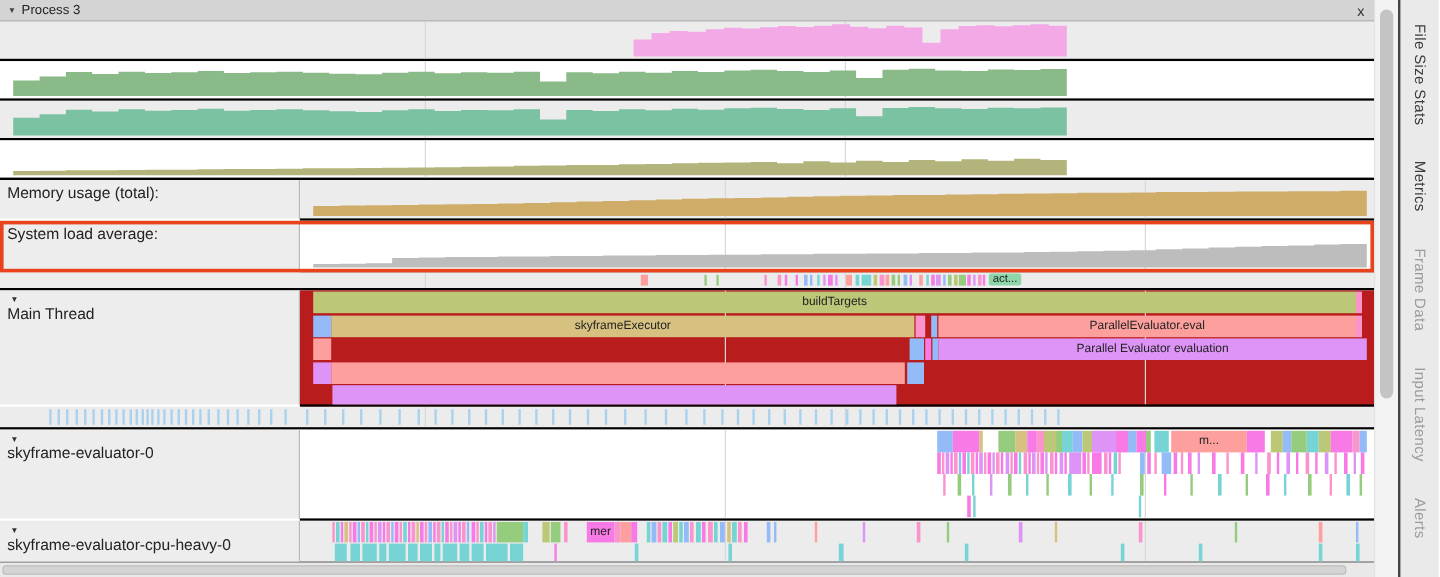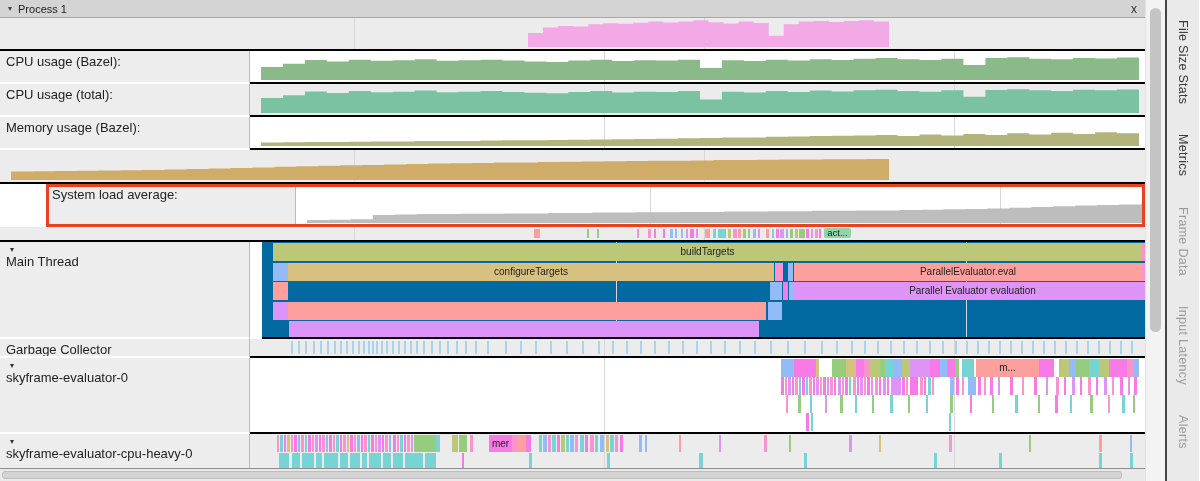--- a/index.html
+++ b/index.html
@@ -39,73 +39,71 @@
   .tab{writing-mode:vertical-rl;font-size:12.5px;color:#9b9b9b;letter-spacing:.3px;
     cursor:pointer;white-space:nowrap;}
   .tab.active{color:#3a3a3a;}
 </style>
 </head>
 <body>
 
 <div class="trace-panel">
   <div class="panel-header">
     <span class="tri">▾</span>
-    <span>Process 1</span>
+    <span>Process 3</span>
     <span class="close">x</span>
   </div>
   <div id="rows">
       <div class="t-row" style="height: 33px;">
         <div class="chart-cell" style="background: rgb(236, 236, 236);">
           <div class="gridline" style="left: 354px;"></div>
           <div class="gridline" style="left: 704px;"></div>
           <svg width="894" height="31" class="counter-svg">
             <path d="M528,29 L528.0,15.0 L543.0,15.0 L543.0,9.6 L558.1,9.6 L558.1,7.9 L573.1,7.9 L573.1,8.5 L588.2,8.5 L588.2,6.3 L603.2,6.3 L603.2,5.2 L618.3,5.2 L618.3,5.8 L633.3,5.8 L633.3,4.7 L648.3,4.7 L648.3,3.6 L663.4,3.6 L663.4,4.4 L678.4,4.4 L678.4,3.4 L693.5,3.4 L693.5,2.3 L708.5,2.3 L708.5,4.2 L723.5,4.2 L723.5,5.5 L738.6,5.5 L738.6,3.4 L753.6,3.4 L753.6,5.0 L768.7,5.0 L768.7,17.7 L783.7,17.7 L783.7,6.3 L798.8,6.3 L798.8,3.6 L813.8,3.6 L813.8,3.1 L828.8,3.1 L828.8,3.9 L843.9,3.9 L843.9,3.1 L858.9,3.1 L858.9,2.3 L874.0,2.3 L874.0,3.4 L889.0,3.4 L889,29 Z" fill="#f2a9e6"></path>
           </svg>
         </div>
       </div>
       <div class="t-row" style="height: 33px;">
-        <div class="label-cell" style="padding-left: 6px;"><div class="lbl" style="display: inline;">CPU usage (Bazel):</div></div>
         <div class="chart-cell" style="background: rgb(255, 255, 255);">
           <div class="gridline" style="left: 354px;"></div>
           <div class="gridline" style="left: 704px;"></div>
           <svg width="894" height="31" class="counter-svg">
             <path d="M11,29 L11.0,16.0 L33.0,16.0 L33.0,12.8 L54.9,12.8 L54.9,9.0 L76.8,9.0 L76.8,10.6 L98.8,10.6 L98.8,8.8 L120.8,8.8 L120.8,9.8 L142.7,9.8 L142.7,9.3 L164.7,9.3 L164.7,8.2 L186.6,8.2 L186.6,9.8 L208.5,9.8 L208.5,9.3 L230.5,9.3 L230.5,8.8 L252.4,8.8 L252.4,9.6 L274.4,9.6 L274.4,10.4 L296.3,10.4 L296.3,10.9 L318.3,10.9 L318.3,9.6 L340.3,9.6 L340.3,8.8 L362.2,8.8 L362.2,10.1 L384.1,10.1 L384.1,9.3 L406.1,9.3 L406.1,9.6 L428.1,9.6 L428.1,8.8 L450.0,8.8 L450.0,16.9 L471.9,16.9 L471.9,9.3 L493.9,9.3 L493.9,10.1 L515.8,10.1 L515.8,8.8 L537.8,8.8 L537.8,9.6 L559.8,9.6 L559.8,8.2 L581.7,8.2 L581.7,9.0 L603.6,9.0 L603.6,7.7 L625.6,7.7 L625.6,7.1 L647.5,7.1 L647.5,8.2 L669.5,8.2 L669.5,9.0 L691.4,9.0 L691.4,7.7 L713.4,7.7 L713.4,14.1 L735.4,14.1 L735.4,7.1 L757.3,7.1 L757.3,6.3 L779.3,6.3 L779.3,7.7 L801.2,7.7 L801.2,8.2 L823.1,8.2 L823.1,6.9 L845.1,6.9 L845.1,7.4 L867.0,7.4 L867.0,6.6 L889.0,6.6 L889,29 Z" fill="#8aba88"></path>
           </svg>
         </div>
       </div>
       <div class="t-row" style="height: 33px;">
-        <div class="label-cell" style="padding-left: 6px;"><div class="lbl" style="display: inline;">CPU usage (total):</div></div>
         <div class="chart-cell" style="background: rgb(236, 236, 236);">
           <div class="gridline" style="left: 354px;"></div>
           <div class="gridline" style="left: 704px;"></div>
           <svg width="894" height="31" class="counter-svg">
             <path d="M11,29 L11.0,14.1 L33.0,14.1 L33.0,11.2 L54.9,11.2 L54.9,7.4 L76.8,7.4 L76.8,9.0 L98.8,9.0 L98.8,7.1 L120.8,7.1 L120.8,8.2 L142.7,8.2 L142.7,7.7 L164.7,7.7 L164.7,6.6 L186.6,6.6 L186.6,8.2 L208.5,8.2 L208.5,7.7 L230.5,7.7 L230.5,7.1 L252.4,7.1 L252.4,7.9 L274.4,7.9 L274.4,8.8 L296.3,8.8 L296.3,9.3 L318.3,9.3 L318.3,7.9 L340.3,7.9 L340.3,7.1 L362.2,7.1 L362.2,8.5 L384.1,8.5 L384.1,7.7 L406.1,7.7 L406.1,7.9 L428.1,7.9 L428.1,7.1 L450.0,7.1 L450.0,15.5 L471.9,15.5 L471.9,7.7 L493.9,7.7 L493.9,8.5 L515.8,8.5 L515.8,7.1 L537.8,7.1 L537.8,7.9 L559.8,7.9 L559.8,6.6 L581.7,6.6 L581.7,7.4 L603.6,7.4 L603.6,6.3 L625.6,6.3 L625.6,5.8 L647.5,5.8 L647.5,6.9 L669.5,6.9 L669.5,7.7 L691.4,7.7 L691.4,6.3 L713.4,6.3 L713.4,12.8 L735.4,12.8 L735.4,6.1 L757.3,6.1 L757.3,5.2 L779.3,5.2 L779.3,6.3 L801.2,6.3 L801.2,6.9 L823.1,6.9 L823.1,5.8 L845.1,5.8 L845.1,6.3 L867.0,6.3 L867.0,5.5 L889.0,5.5 L889,29 Z" fill="#7ac2a2"></path>
           </svg>
         </div>
       </div>
       <div class="t-row" style="height: 33px;">
-        <div class="label-cell" style="padding-left: 6px;"><div class="lbl" style="display: inline;">Memory usage (Bazel):</div></div>
         <div class="chart-cell" style="background: rgb(255, 255, 255);">
           <div class="gridline" style="left: 354px;"></div>
           <div class="gridline" style="left: 704px;"></div>
           <svg width="894" height="31" class="counter-svg">
             <path d="M11,29 L11.0,25.5 L33.0,25.5 L33.0,25.2 L54.9,25.2 L54.9,24.9 L76.8,24.9 L76.8,24.9 L98.8,24.9 L98.8,24.7 L120.8,24.7 L120.8,24.4 L142.7,24.4 L142.7,24.4 L164.7,24.4 L164.7,24.1 L186.6,24.1 L186.6,23.9 L208.5,23.9 L208.5,23.9 L230.5,23.9 L230.5,23.6 L252.4,23.6 L252.4,23.3 L274.4,23.3 L274.4,23.3 L296.3,23.3 L296.3,23.1 L318.3,23.1 L318.3,22.8 L340.3,22.8 L340.3,22.5 L362.2,22.5 L362.2,22.3 L384.1,22.3 L384.1,22.0 L406.1,22.0 L406.1,21.7 L428.1,21.7 L428.1,21.2 L450.0,21.2 L450.0,20.9 L471.9,20.9 L471.9,20.6 L493.9,20.6 L493.9,20.4 L515.8,20.4 L515.8,19.8 L537.8,19.8 L537.8,19.6 L559.8,19.6 L559.8,19.0 L581.7,19.0 L581.7,18.7 L603.6,18.7 L603.6,18.5 L625.6,18.5 L625.6,17.9 L647.5,17.9 L647.5,19.0 L669.5,19.0 L669.5,17.4 L691.4,17.4 L691.4,18.5 L713.4,18.5 L713.4,16.9 L735.4,16.9 L735.4,17.9 L757.3,17.9 L757.3,16.3 L779.3,16.3 L779.3,17.4 L801.2,17.4 L801.2,15.8 L823.1,15.8 L823.1,16.9 L845.1,16.9 L845.1,15.2 L867.0,15.2 L867.0,16.3 L889.0,16.3 L889,29 Z" fill="#b2b47c"></path>
           </svg>
         </div>
       </div>
       <div class="t-row" style="height: 34px;">
+        <div class="label-cell" style="padding-left: 6px;"><div class="lbl" style="display: inline;">Memory usage (total):</div></div>
         <div class="chart-cell" style="background: rgb(236, 236, 236);">
           <div class="gridline" style="left: 354px;"></div>
           <div class="gridline" style="left: 704px;"></div>
           <svg width="894" height="32" class="counter-svg">
             <path d="M11,30 L11.0,21.6 L33.0,21.6 L33.0,21.3 L54.9,21.3 L54.9,21.0 L76.8,21.0 L76.8,20.8 L98.8,20.8 L98.8,20.5 L120.8,20.5 L120.8,20.2 L142.7,20.2 L142.7,19.9 L164.7,19.9 L164.7,19.6 L186.6,19.6 L186.6,19.1 L208.5,19.1 L208.5,18.5 L230.5,18.5 L230.5,18.0 L252.4,18.0 L252.4,17.4 L274.4,17.4 L274.4,16.8 L296.3,16.8 L296.3,16.3 L318.3,16.3 L318.3,15.7 L340.3,15.7 L340.3,15.2 L362.2,15.2 L362.2,14.9 L384.1,14.9 L384.1,14.6 L406.1,14.6 L406.1,14.0 L428.1,14.0 L428.1,13.5 L450.0,13.5 L450.0,13.2 L471.9,13.2 L471.9,12.9 L493.9,12.9 L493.9,12.6 L515.8,12.6 L515.8,12.4 L537.8,12.4 L537.8,12.1 L559.8,12.1 L559.8,11.8 L581.7,11.8 L581.7,11.5 L603.6,11.5 L603.6,11.2 L625.6,11.2 L625.6,11.0 L647.5,11.0 L647.5,10.7 L669.5,10.7 L669.5,10.7 L691.4,10.7 L691.4,10.4 L713.4,10.4 L713.4,10.1 L735.4,10.1 L735.4,10.1 L757.3,10.1 L757.3,9.8 L779.3,9.8 L779.3,9.6 L801.2,9.6 L801.2,9.6 L823.1,9.6 L823.1,9.3 L845.1,9.3 L845.1,9.3 L867.0,9.3 L867.0,9.0 L889.0,9.0 L889,30 Z" fill="#cfad69"></path>
           </svg>
         </div>
       </div>
-      <div class="t-row" style="height: 43px; margin-left: 46px;">
+      <div class="t-row" style="height: 43px;">
         <div class="label-cell" style="padding-left: 6px;"><div class="lbl" style="display: inline;">System load average:</div></div>
         <div class="chart-cell" style="background: rgb(255, 255, 255);">
           <div class="gridline" style="left: 354px;"></div>
           <div class="gridline" style="left: 704px;"></div>
           <svg width="894" height="41" class="counter-svg">
             <path d="M11,39 L11.0,36.0 L33.0,36.0 L33.0,35.7 L54.9,35.7 L54.9,35.3 L76.8,35.3 L76.8,30.9 L98.8,30.9 L98.8,30.5 L120.8,30.5 L120.8,30.1 L142.7,30.1 L142.7,30.1 L164.7,30.1 L164.7,29.8 L186.6,29.8 L186.6,29.8 L208.5,29.8 L208.5,29.4 L230.5,29.4 L230.5,29.4 L252.4,29.4 L252.4,29.0 L274.4,29.0 L274.4,29.0 L296.3,29.0 L296.3,28.6 L318.3,28.6 L318.3,28.6 L340.3,28.6 L340.3,28.3 L362.2,28.3 L362.2,28.3 L384.1,28.3 L384.1,27.9 L406.1,27.9 L406.1,27.9 L428.1,27.9 L428.1,27.5 L450.0,27.5 L450.0,27.5 L471.9,27.5 L471.9,27.2 L493.9,27.2 L493.9,27.2 L515.8,27.2 L515.8,26.8 L537.8,26.8 L537.8,26.8 L559.8,26.8 L559.8,26.4 L581.7,26.4 L581.7,26.4 L603.6,26.4 L603.6,26.1 L625.6,26.1 L625.6,25.7 L647.5,25.7 L647.5,25.3 L669.5,25.3 L669.5,24.9 L691.4,24.9 L691.4,24.6 L713.4,24.6 L713.4,23.8 L735.4,23.8 L735.4,23.1 L757.3,23.1 L757.3,22.3 L779.3,22.3 L779.3,21.6 L801.2,21.6 L801.2,20.9 L823.1,20.9 L823.1,20.5 L845.1,20.5 L845.1,19.8 L867.0,19.8 L867.0,19.4 L889.0,19.4 L889,39 Z" fill="#bdbdbd"></path>
           </svg>
         </div>
         <div class="hl-box" style="border-color: rgb(232, 67, 28);"></div>
       </div>
@@ -146,44 +144,43 @@
           <div class="tick" style="left: 799px; width: 6px; top: 2px; height: 9px; background: rgb(150, 204, 126);"></div>
           <div class="tick" style="left: 806px; width: 3px; top: 2px; height: 9px; background: rgb(248, 122, 230);"></div>
           <div class="tick" style="left: 811px; width: 2px; top: 2px; height: 9px; background: rgb(221, 148, 246);"></div>
           <div class="tick" style="left: 815px; width: 3px; top: 2px; height: 9px; background: rgb(251, 147, 204);"></div>
           <div class="tick" style="left: 819px; width: 2px; top: 2px; height: 9px; background: rgb(248, 122, 230);"></div>
           <div class="badge" style="left: 824px; width: 27px; top: 1px; height: 10px; line-height: 10px; background: rgb(142, 214, 169);">act...</div>
         </div>
       </div>
       <div class="t-row" style="height: 97px;">
         <div class="label-cell"><div class="arrow">▾</div><div class="lbl" style="display: inline;">Main Thread</div></div>
-        <div class="chart-cell" style="background: #0369a1; margin-left: 12px;">
+        <div class="chart-cell" style="background: #b91c1c;">
           <div class="gridline" style="left: 354px;"></div>
           <div class="gridline" style="left: 704px;"></div>
           <div class="bar" style="left: 11px; width: 869px; top: 1px; height: 18px; line-height: 18px; background: rgb(188, 199, 119);">buildTargets</div>
           <div class="bar" style="left: 880px; width: 5px; top: 1px; height: 18px; line-height: 18px; background: rgb(251, 147, 204);"></div>
           <div class="bar" style="left: 11px; width: 15px; top: 20.5px; height: 18px; line-height: 18px; background: rgb(146, 187, 248);"></div>
-          <div class="bar" style="left: 26px; width: 486px; top: 20.5px; height: 18px; line-height: 18px; background: rgb(214, 193, 128);">configureTargets</div>
+          <div class="bar" style="left: 26px; width: 486px; top: 20.5px; height: 18px; line-height: 18px; background: rgb(214, 193, 128);">skyframeExecutor</div>
           <div class="bar" style="left: 513px; width: 8px; top: 20.5px; height: 18px; line-height: 18px; background: rgb(251, 147, 204);"></div>
           <div class="bar" style="left: 526px; width: 5px; top: 20.5px; height: 18px; line-height: 18px; background: rgb(146, 187, 248);"></div>
           <div class="bar" style="left: 532px; width: 348px; top: 20.5px; height: 18px; line-height: 18px; background: rgb(253, 160, 157);">ParallelEvaluator.eval</div>
           <div class="bar" style="left: 880px; width: 5px; top: 20.5px; height: 18px; line-height: 18px; background: rgb(251, 147, 204);"></div>
           <div class="bar" style="left: 11px; width: 15px; top: 40px; height: 18px; line-height: 18px; background: rgb(253, 160, 157);"></div>
           <div class="bar" style="left: 508px; width: 12px; top: 40px; height: 18px; line-height: 18px; background: rgb(146, 187, 248);"></div>
           <div class="bar" style="left: 521px; width: 5px; top: 40px; height: 18px; line-height: 18px; background: rgb(248, 122, 230);"></div>
           <div class="bar" style="left: 527px; width: 5px; top: 40px; height: 18px; line-height: 18px; background: rgb(146, 187, 248);"></div>
           <div class="bar" style="left: 532px; width: 357px; top: 40px; height: 18px; line-height: 18px; background: rgb(221, 148, 246);">Parallel Evaluator evaluation</div>
           <div class="bar" style="left: 11px; width: 15px; top: 59.5px; height: 18px; line-height: 18px; background: rgb(221, 148, 246);"></div>
           <div class="bar" style="left: 26px; width: 478px; top: 59.5px; height: 18px; line-height: 18px; background: rgb(253, 160, 157);"></div>
           <div class="bar" style="left: 506px; width: 14px; top: 59.5px; height: 18px; line-height: 18px; background: rgb(146, 187, 248);"></div>
           <div class="bar" style="left: 27px; width: 470px; top: 79px; height: 18px; line-height: 18px; background: rgb(221, 148, 246);"></div>
         </div>
       </div>
       <div class="t-row" style="height: 19px;">
-        <div class="label-cell" style="padding-left: 6px;"><div class="lbl" style="display: inline;">Garbage Collector</div></div>
         <div class="chart-cell" style="background: rgb(236, 236, 236);">
           <div class="gridline" style="left: 354px;"></div>
           <div class="gridline" style="left: 704px;"></div>
           <div class="tick" style="left: 41px; width: 2px; top: 2px; height: 13px; background: rgb(169, 210, 238);"></div>
           <div class="tick" style="left: 48px; width: 2px; top: 2px; height: 13px; background: rgb(169, 210, 238);"></div>
           <div class="tick" style="left: 55px; width: 2px; top: 2px; height: 13px; background: rgb(169, 210, 238);"></div>
           <div class="tick" style="left: 63px; width: 2px; top: 2px; height: 13px; background: rgb(169, 210, 238);"></div>
           <div class="tick" style="left: 70px; width: 2px; top: 2px; height: 13px; background: rgb(169, 210, 238);"></div>
           <div class="tick" style="left: 77px; width: 2px; top: 2px; height: 13px; background: rgb(169, 210, 238);"></div>
           <div class="tick" style="left: 84px; width: 2px; top: 2px; height: 13px; background: rgb(169, 210, 238);"></div>

